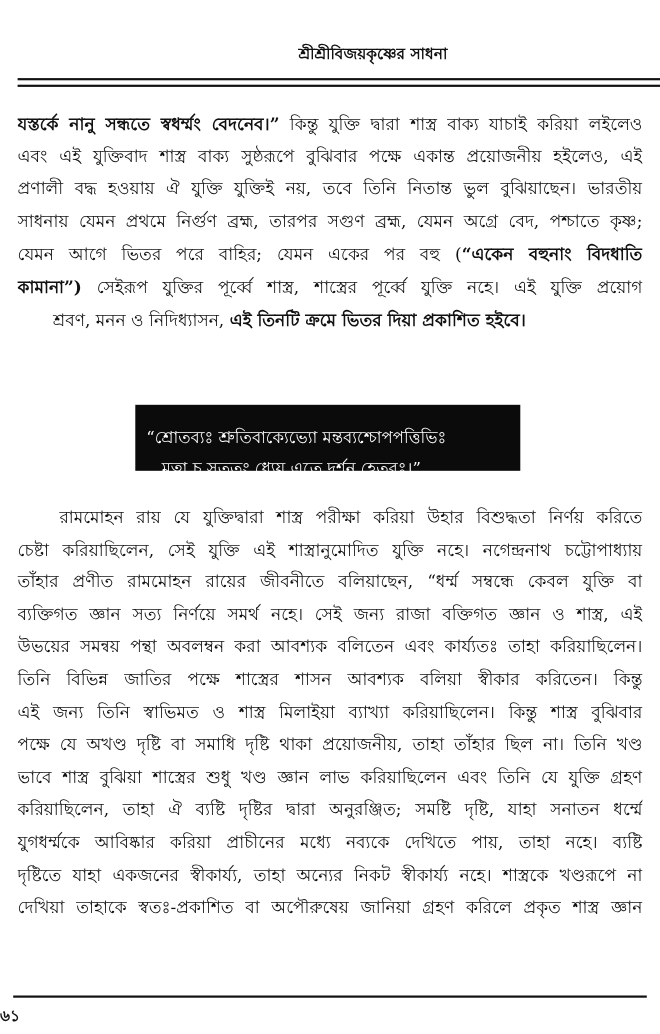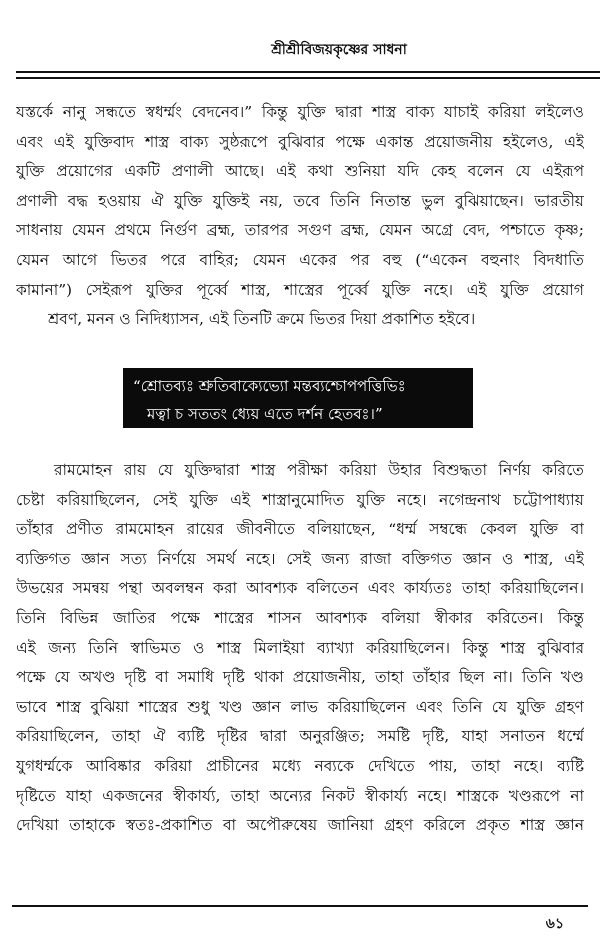--- a/index.html
+++ b/index.html
@@ -16,46 +16,45 @@
   .rule.top1 { top: 71px; height: 2px; }
   .rule.top2 { top: 77px; height: 2px; }
   .rule.bottom { top: 905px; height: 2px; left: 12px; width: 576px; }
   .body-text {
     position: absolute; left: 16px; width: 568px;
     font-size: 15.5px; line-height: 29.6px; text-align: justify;
   }
   .line { display: block; white-space: nowrap; overflow: hidden; text-align-last: justify; height: 29.6px; }
   .line.last { text-align-last: left; margin-left: 32px; }
   .indent { padding-left: 38px; margin-top: 20px; }
-  .bold { font-weight: normal; }
+  .bold { font-weight: bold; }
   .quote-box {
     position: absolute; left: 123px; top: 368px; width: 350px; height: 60px;
     background: #0b0b0b; color: #ffffff; font-size: 15px; line-height: 28px;
-    padding: 4px 10px; box-sizing: border-box;
+    padding: 16px 10px; box-sizing: border-box;
   }
   .quote-box .q { display: block; white-space: nowrap; }
   .quote-box .q2 { padding-left: 14px; }
   .page-number {
-    position: absolute; top: 912px; left: 0; width: 564px; text-align: right;
+    position: absolute; top: 912px; left: 0; width: 564px; text-align: left;
     font-size: 14px; font-weight: bold;
   }
 </style>
 </head>
 <body>
 
 <div class="page">
 
   <div class="running-head">শ্রীশ্রীবিজয়কৃষ্ণের সাধনা</div>
   <div class="rule top1"></div>
   <div class="rule top2"></div>
 
   <div class="body-text" style="top:98px;">
     <span class="line"><span class="bold">যস্তর্কে নানু সন্ধতে স্বধর্ম্মং বেদনেব।”</span><span> কিন্তু যুক্তি দ্বারা শাস্ত্র বাক্য যাচাই করিয়া লইলেও</span></span>
     <span class="line">এবং এই যুক্তিবাদ শাস্ত্র বাক্য সুষ্ঠরূপে বুঝিবার পক্ষে একান্ত প্রয়োজনীয় হইলেও, এই</span>
-    <span class="line">যুক্তি প্রয়োগের একটি প্রণালী আছে। এই কথা শুনিয়া যদি কেহ বলেন যে এইরূপ</span>
     <span class="line">প্রণালী বদ্ধ হওয়ায় ঐ যুক্তি যুক্তিই নয়, তবে তিনি নিতান্ত ভুল বুঝিয়াছেন। ভারতীয়</span>
     <span class="line">সাধনায় যেমন প্রথমে নির্গুণ ব্রহ্ম, তারপর সগুণ ব্রহ্ম, যেমন অগ্রে বেদ, পশ্চাতে কৃষ্ণ;</span>
     <span class="line"><span>যেমন আগে ভিতর পরে বাহির; যেমন একের পর বহু (</span><span class="bold">“একেন বহুনাং বিদধাতি</span></span>
     <span class="line"><span class="bold">কামানা”)</span><span> সেইরূপ যুক্তির পূর্ব্বে শাস্ত্র, শাস্ত্রের পূর্ব্বে যুক্তি নহে। এই যুক্তি প্রয়োগ</span></span>
     <span class="line last"><span>শ্রবণ, মনন ও নিদিধ্যাসন, </span><span class="bold">এই তিনটি ক্রমে ভিতর দিয়া প্রকাশিত হইবে।</span></span>
   </div>
 
   <div class="quote-box">
     <span class="q">“শ্রোতব্যঃ শ্রুতিবাক্যেভ্যো মন্তব্যশ্চোপপত্তিভিঃ</span>
     <span class="q q2">মত্বা চ সততং ধ্যেয় এতে দর্শন হেতবঃ।”</span>

